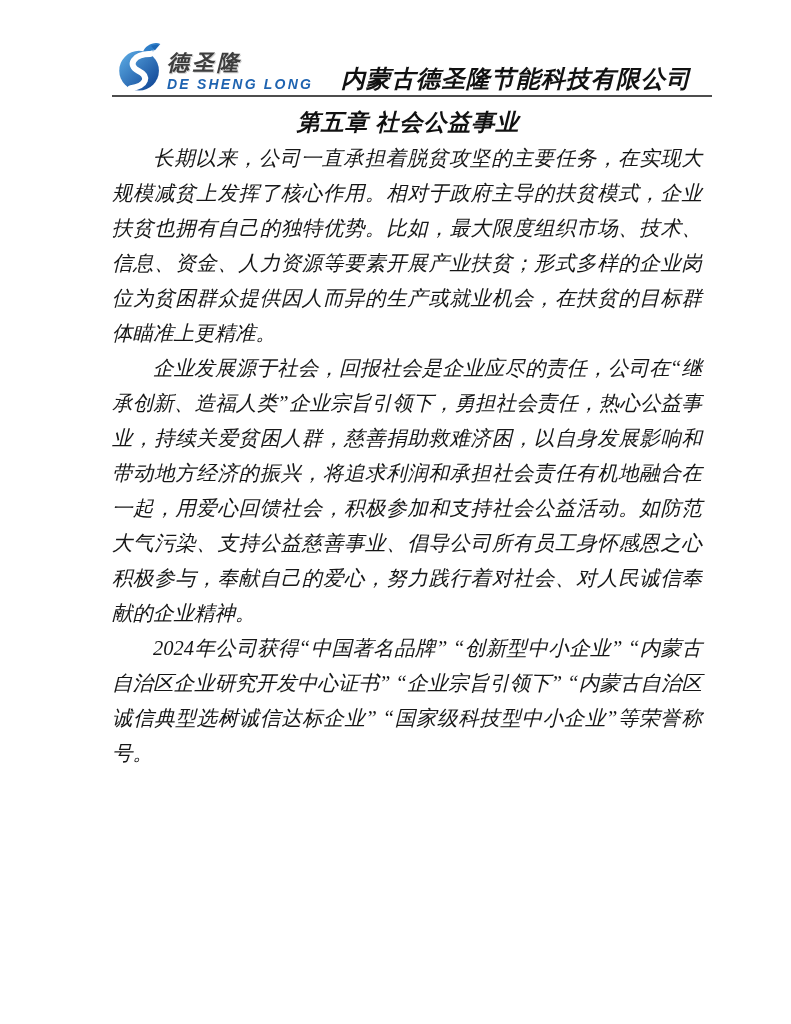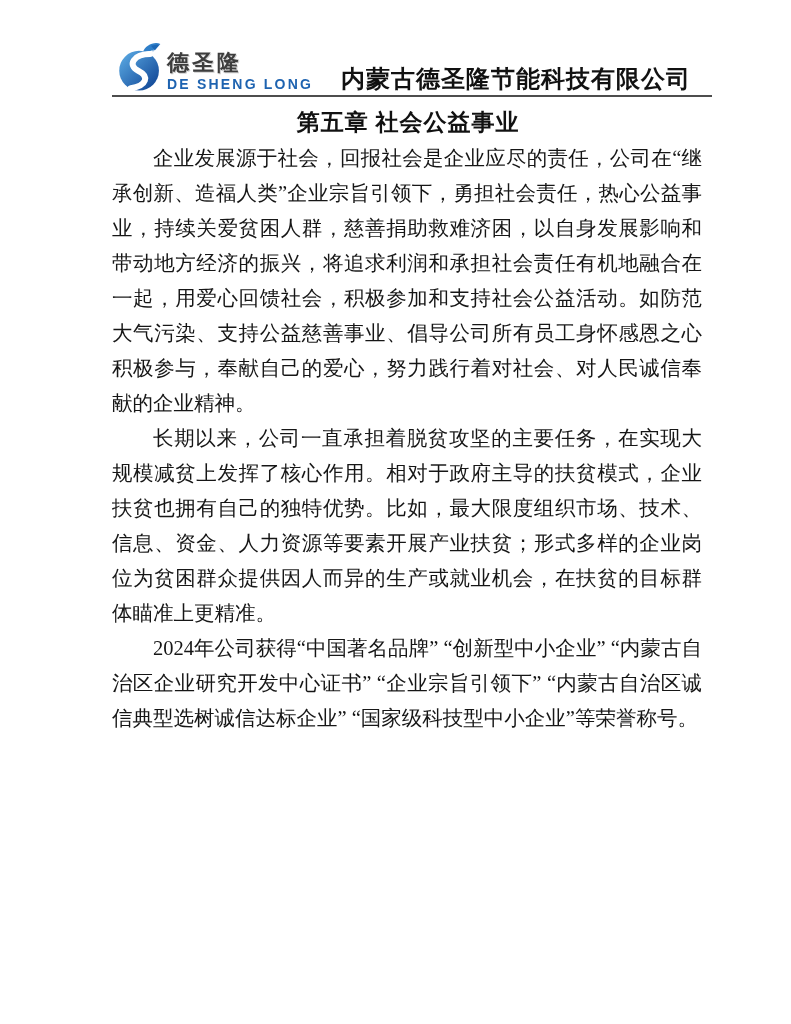--- a/index.html
+++ b/index.html
@@ -3,20 +3,21 @@
 <meta charset="utf-8">
 <style>
   html,body{margin:0;padding:0;background:#ffffff;}
   .page{
     position:relative;
     width:791px;height:920px;
     background:#ffffff;
     overflow:hidden;
     font-family:"Liberation Serif","DejaVu Serif",serif;
     color:#161616;
+    font-style:italic;
   }
   
   .logo{
     position:absolute;left:116px;top:42px;
     display:flex;align-items:flex-start;
   }
   .logo-icon{width:48px;height:50px;flex:0 0 auto;}
   .logo-text{margin-left:3px;margin-top:10px;line-height:1;}
   .logo-cn{
     font-family:"Liberation Sans","DejaVu Sans",sans-serif;
@@ -86,20 +87,20 @@
     </span>
   </div>
 
   <div class="company-name">内蒙古德圣隆节能科技有限公司</div>
 
   <div class="header-rule"></div>
 
   <div class="doc-title">第五章 社会公益事业</div>
 
   <div class="content">
+    <p>长期以来，公司一直承担着脱贫攻坚的主要任务，在实现大规模减贫上发挥了核心作用。相对于政府主导的扶贫模式，企业扶贫也拥有自己的独特优势。比如，最大限度组织市场、技术、信息、资金、人力资源等要素开展产业扶贫；形式多样的企业岗位为贫困群众提供因人而异的生产或就业机会，在扶贫的目标群体瞄准上更精准。</p>
     <p>企业发展源于社会，回报社会是企业应尽的责任，公司在“继承创新、造福人类”企业宗旨引领下，勇担社会责任，热心公益事业，持续关爱贫困人群，慈善捐助救难济困，以自身发展影响和带动地方经济的振兴，将追求利润和承担社会责任有机地融合在一起，用爱心回馈社会，积极参加和支持社会公益活动。如防范大气污染、支持公益慈善事业、倡导公司所有员工身怀感恩之心积极参与，奉献自己的爱心，努力践行着对社会、对人民诚信奉献的企业精神。</p>
-    <p>长期以来，公司一直承担着脱贫攻坚的主要任务，在实现大规模减贫上发挥了核心作用。相对于政府主导的扶贫模式，企业扶贫也拥有自己的独特优势。比如，最大限度组织市场、技术、信息、资金、人力资源等要素开展产业扶贫；形式多样的企业岗位为贫困群众提供因人而异的生产或就业机会，在扶贫的目标群体瞄准上更精准。</p>
     <p>2024年公司获得“中国著名品牌” “创新型中小企业” “内蒙古自治区企业研究开发中心证书” “企业宗旨引领下” “内蒙古自治区诚信典型选树诚信达标企业” “国家级科技型中小企业”等荣誉称号。</p>
   </div>
 
   <div class="page-number">10</div>
 
 </div>
 
 </body></html>

